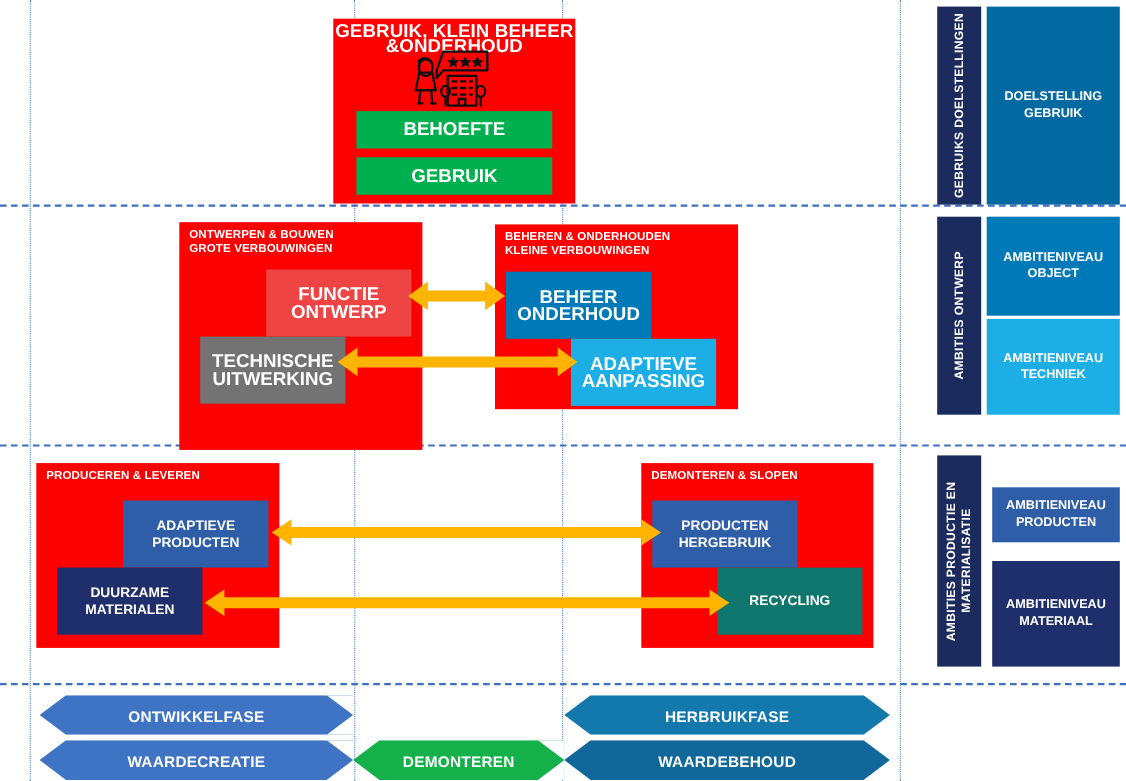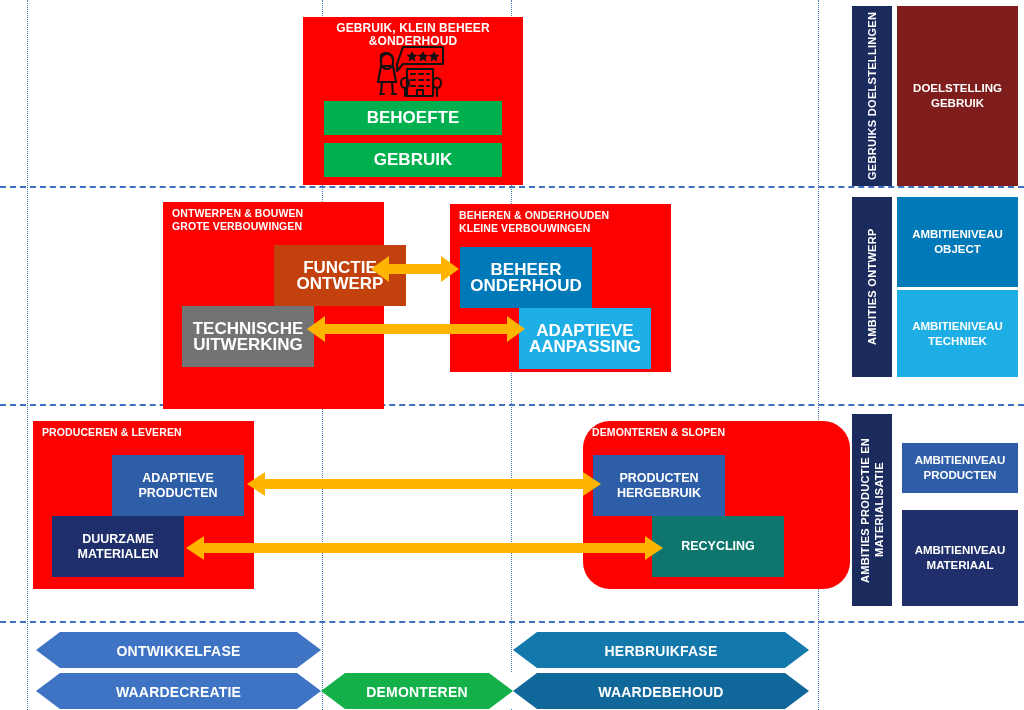--- a/index.html
+++ b/index.html
@@ -18,21 +18,21 @@
   .hline{position:absolute;left:0;width:1024px;height:0;
     border-top:2px dashed #3f6fc0;}
 
   
   .redbox{position:absolute;background:#fd0000;}
   .redbox .cap{
     position:absolute;left:9px;top:5px;
     color:#ffffff;font-weight:bold;font-size:10.5px;
     line-height:13px;letter-spacing:.1px;white-space:pre-line;
   }
-  .redbox.top .cap{left:0;right:0;text-align:center;font-size:12px;}
+  .redbox.top .cap{left:0;right:0;text-align:center;font-size:17px;}
 
   .chip{
     position:absolute;display:flex;align-items:center;justify-content:center;
     text-align:center;color:#fff;font-weight:bold;
     font-size:17px;line-height:16px;white-space:pre-line;
     box-sizing:border-box;
   }
   .chip.sm{font-size:12.5px;line-height:15px;}
 
   
@@ -121,29 +121,29 @@
       <span>BEHOEFTE</span>
     </div>
     <div class="chip" style="left:21px;top:126px;width:178px;height:34px;background:#00b04f;">
       <span>GEBRUIK</span>
     </div>
   </div>
 
   <div class="rail" style="left:852px;top:6px;width:40px;height:180px;">
     <span>GEBRUIKS DOELSTELLINGEN</span>
   </div>
-  <div class="railbox" style="left:897px;top:6px;width:121px;height:180px;background:#7f1d1d;">
+  <div class="railbox" style="left:897px;top:6px;width:121px;height:180px;background:#0369a1;">
     <span>DOELSTELLING
 GEBRUIK</span>
   </div>
 
   <div class="redbox" style="left:163px;top:202px;width:221px;height:207px;">
     <div class="cap">ONTWERPEN &amp; BOUWEN
 GROTE VERBOUWINGEN</div>
-    <div class="chip" style="left:79px;top:43px;width:132px;height:61px;background:#c2410c;margin-left:32px;">
+    <div class="chip" style="left:79px;top:43px;width:132px;height:61px;background:#ef4444;">
       <span>FUNCTIE
 ONTWERP</span>
     </div>
     <div class="chip" style="left:19px;top:104px;width:132px;height:61px;background:#737373;">
       <span>TECHNISCHE
 UITWERKING</span>
     </div>
   </div>
 
   <div class="redbox" style="left:450px;top:204px;width:221px;height:168px;">
@@ -188,21 +188,21 @@
     <div class="chip sm" style="left:79px;top:34px;width:132px;height:61px;background:#2e5ea8;">
       <span>ADAPTIEVE
 PRODUCTEN</span>
     </div>
     <div class="chip sm" style="left:19px;top:95px;width:132px;height:61px;background:#1f2f6b;">
       <span>DUURZAME
 MATERIALEN</span>
     </div>
   </div>
 
-  <div class="redbox" style="left:583px;top:421px;width:267px;height:168px;border-radius:27px;">
+  <div class="redbox" style="left:583px;top:421px;width:211px;height:168px;">
     <div class="cap">DEMONTEREN &amp; SLOPEN</div>
     <div class="chip sm" style="left:10px;top:34px;width:132px;height:61px;background:#2e5ea8;">
       <span>PRODUCTEN
 HERGEBRUIK</span>
     </div>
     <div class="chip sm" style="left:69px;top:95px;width:132px;height:61px;background:#0f766e;">
       <span>RECYCLING</span>
     </div>
   </div>
 

